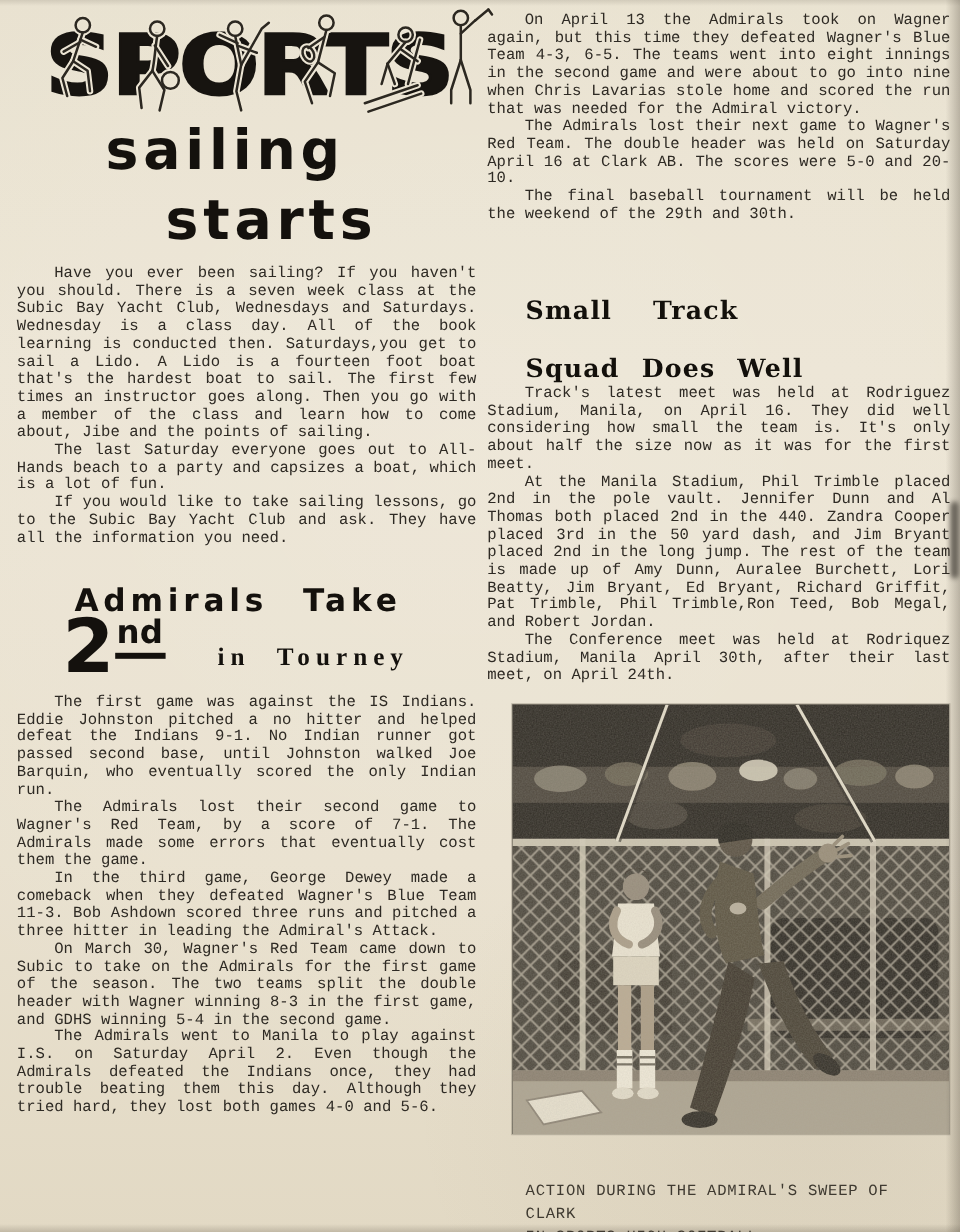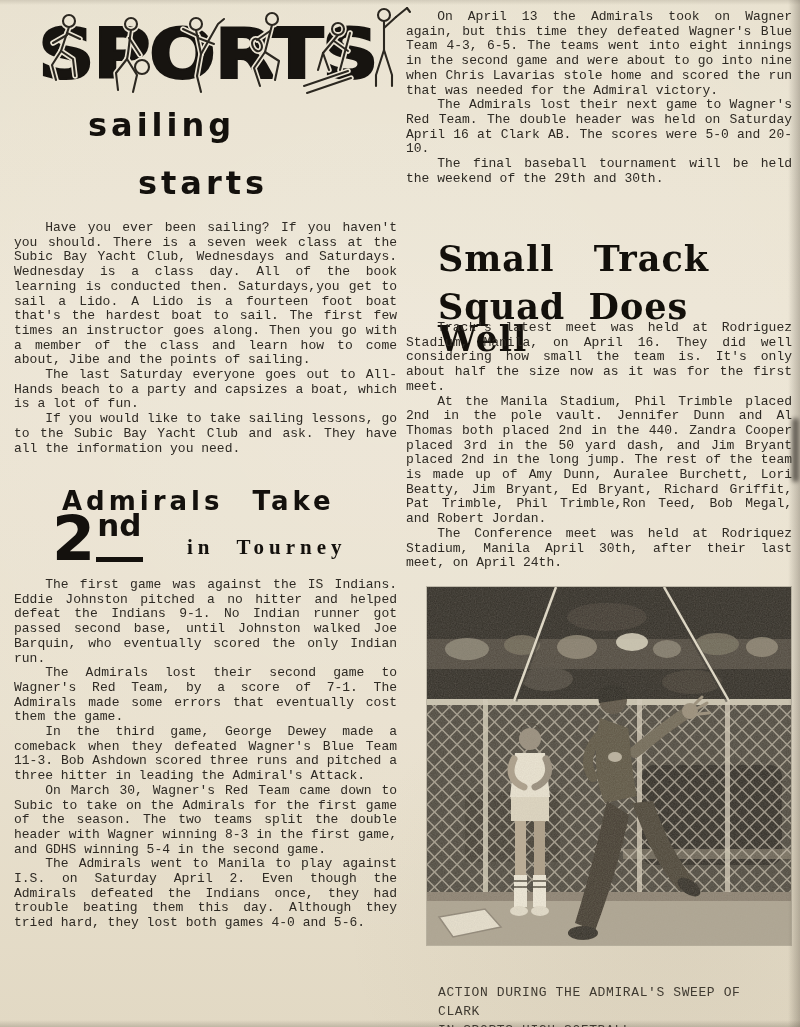--- a/index.html
+++ b/index.html
@@ -30,37 +30,37 @@
     -webkit-text-stroke:3px #171410;
   }
   .athlete{position:absolute;pointer-events:none;}
   .athlete .halo{stroke:#ece5d4;stroke-width:5.5;fill:none;stroke-linecap:round;stroke-linejoin:round;}
   .athlete .line{stroke:#2c2821;stroke-width:2.1;fill:none;stroke-linecap:round;stroke-linejoin:round;}
   .a1{left:4px;top:-12px;}  .a2{left:70px;top:-10px;} .a3{left:138px;top:-18px;}
   .a4{left:206px;top:-14px;}.a5{left:264px;top:-8px;} .a6{left:324px;top:-18px;}
 
   
   .sail-h{position:absolute;margin:0;font-family:"DejaVu Sans",sans-serif;font-weight:bold;
-    color:#14110d;letter-spacing:4px;font-size:32px;line-height:46px;}
+    color:#14110d;letter-spacing:4px;font-size:46px;line-height:46px;}
   .sail-h.l1{left:88px;top:102px;}
   .sail-h.l2{left:138px;top:160px;}
 
   .adm-h{position:absolute;margin:0;left:62px;top:486px;font-family:"DejaVu Sans",sans-serif;
     font-weight:bold;font-size:26px;letter-spacing:4px;word-spacing:16px;color:#14110d;}
   .tourney-line{position:absolute;left:52px;top:508px;height:66px;white-space:nowrap;}
   .big2{font-family:"DejaVu Sans",sans-serif;font-weight:bold;font-size:62px;line-height:62px;
     color:#14110d;display:inline-block;}
-  .ord{font-family:"DejaVu Sans",sans-serif;font-weight:bold;font-size:31px;color:#14110d;
+  .ord{font-family:"DejaVu Sans",sans-serif;font-weight:bold;font-size:27px;color:#14110d;
     display:inline-block;transform:translateY(-24px);border-bottom:5px solid #14110d;
-    padding:0 2px 14px 1px;margin-left:1px;}
+    padding:0 2px 1px 1px;margin-left:1px;}
   .in-tourney{font-family:Liberation Serif, serif;font-weight:bold;font-size:21px;color:#14110d;
     letter-spacing:5px;word-spacing:12px;display:inline-block;margin-left:34px;transform:translateY(-6px);}
 
   .track-h{position:absolute;margin:0;font-family:"DejaVu Serif",serif;font-weight:bold;
-    color:#13100b;font-size:35px;line-height:32px;letter-spacing:1px;}
+    color:#13100b;font-size:21px;line-height:32px;letter-spacing:1px;}
   .track-h.t1{left:438px;top:243px;word-spacing:26px;}
   .track-h.t2{left:438px;top:291px;word-spacing:10px;}
 
   
   .body-col{position:absolute;font-family:"Liberation Mono",monospace;font-size:13px;
     line-height:14.7px;color:#2e2a24;text-align:justify;}
   .body-col p{margin:0;text-indent:2.4em;}
   .sailing-body{left:14px;top:221px;width:383px;}
   .tourney-body{left:14px;top:578px;width:383px;}
   .right-top{left:406px;top:10px;width:386px;}

